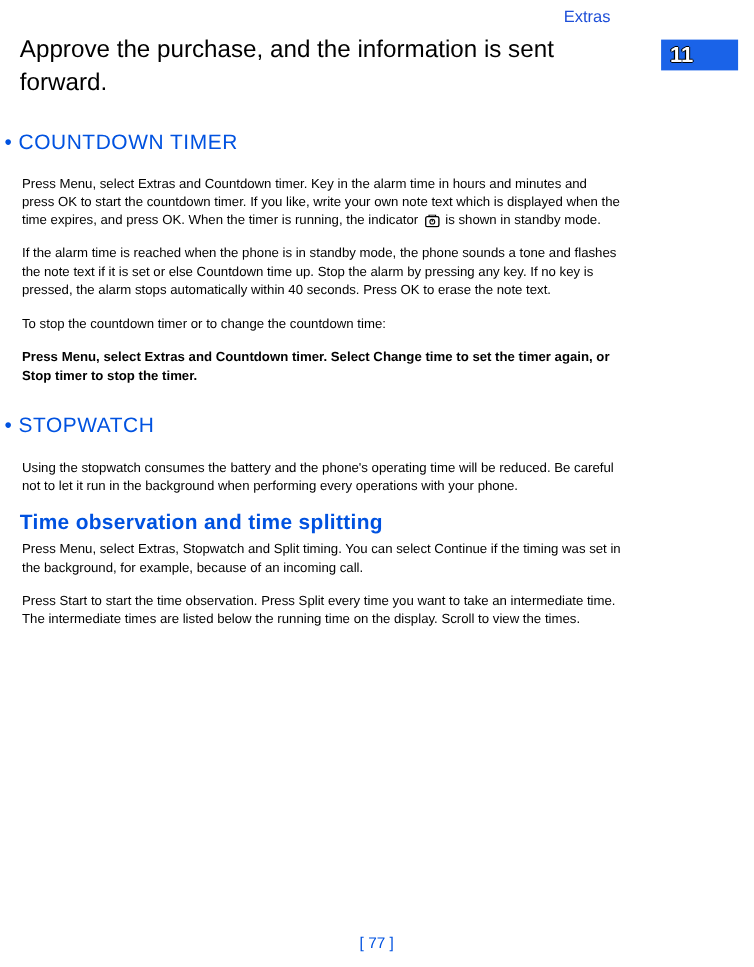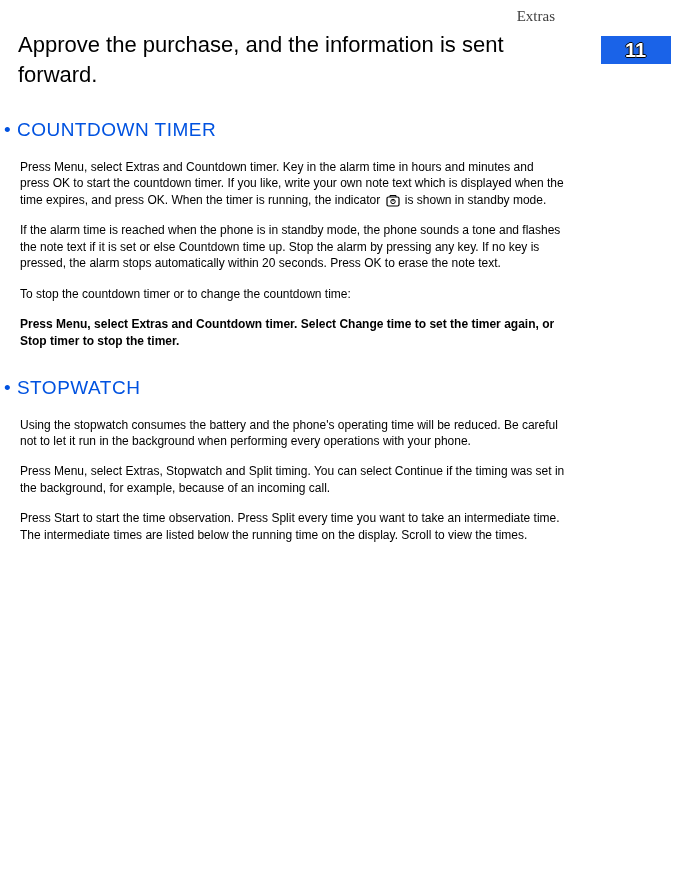--- a/index.html
+++ b/index.html
@@ -16,38 +16,37 @@
   .page {
     position: relative;
     width: 685px;
     height: 879px;
     padding: 0 0 0 0;
   }
   .header-label {
     position: absolute;
     top: 6px;
     right: 130px;
-    color: #404040;
+    color: #1d4ed8;
     font-size: 15px;
-    font-family: Liberation Serif, serif;
   }
   .chapter-badge {
     position: absolute;
     top: 36px;
     right: 14px;
     width: 70px;
     height: 28px;
     background: #1a63e8;
     color: #ffffff;
     font-weight: bold;
     font-size: 20px;
     display: flex;
     align-items: center;
     justify-content: flex-start;
-    padding-left: 24px;
+    padding-left: 8px;
     letter-spacing: 0;
   }
   .chapter-badge .num {
     text-shadow: 1px 0 0 #000, -1px 0 0 #000, 0 1px 0 #000, 0 -1px 0 #000;
   }
   .content {
     padding: 30px 120px 0 18px;
   }
   .intro-line {
     margin-bottom: 28px;
@@ -111,28 +110,32 @@
 
     <p class="body-p">
       <span>Press Menu, select Extras and Countdown timer. Key in the alarm time in hours and minutes and press OK to start the countdown timer. If you like, write your own note text which is displayed when the time expires, and press OK. When the timer is running, the indicator </span><span class="timer-icon"><svg viewBox="0 0 14 12" width="14" height="12">
             <rect x="1" y="2" width="12" height="9" rx="1.5" fill="none" stroke="#000" stroke-width="1.2"></rect>
             <path d="M4 2 L4 0.5 L10 0.5 L10 2" fill="none" stroke="#000" stroke-width="1"></path>
             <circle cx="7" cy="6.5" r="2.2" fill="none" stroke="#000" stroke-width="1"></circle>
             <line x1="7" y1="6.5" x2="7" y2="4.8" stroke="#000" stroke-width="1"></line>
           </svg></span><span> is shown in standby mode.</span>
     </p>
 
-    <p class="body-p">If the alarm time is reached when the phone is in standby mode, the phone sounds a tone and flashes the note text if it is set or else Countdown time up. Stop the alarm by pressing any key. If no key is pressed, the alarm stops automatically within 20 seconds. Press OK to erase the note text.</p>
+    <p class="body-p">If the alarm time is reached when the phone is in standby mode, the phone sounds a tone and flashes the note text if it is set or else Countdown time up. Stop the alarm by pressing any key. If no key is pressed, the alarm stops automatically within 40 seconds. Press OK to erase the note text.</p>
     <p class="body-p">To stop the countdown timer or to change the countdown time:</p>
     <p class="body-p" style="margin-bottom:26px;font-weight:bold;">Press Menu, select Extras and Countdown timer. Select Change time to set the timer again, or Stop timer to stop the timer.</p>
 
     <h2 class="section-h1">•  STOPWATCH</h2>
 
     <p class="body-p">Using the stopwatch consumes the battery and the phone's operating time will be reduced. Be careful not to let it run in the background when performing every operations with your phone.</p>
 
+    <h3 class="section-h2">Time observation and time splitting</h3>
 
     <p class="body-p">Press Menu, select Extras, Stopwatch and Split timing. You can select Continue if the timing was set in the background, for example, because of an incoming call.</p>
     <p class="body-p">Press Start to start the time observation. Press Split every time you want to take an intermediate time. The intermediate times are listed below the running time on the display. Scroll to view the times.</p>
 
   </div>
 
+  <div class="footer">
+    <span>[ 77 ]</span>
+  </div>
 
 </div>
 
 </body></html>

